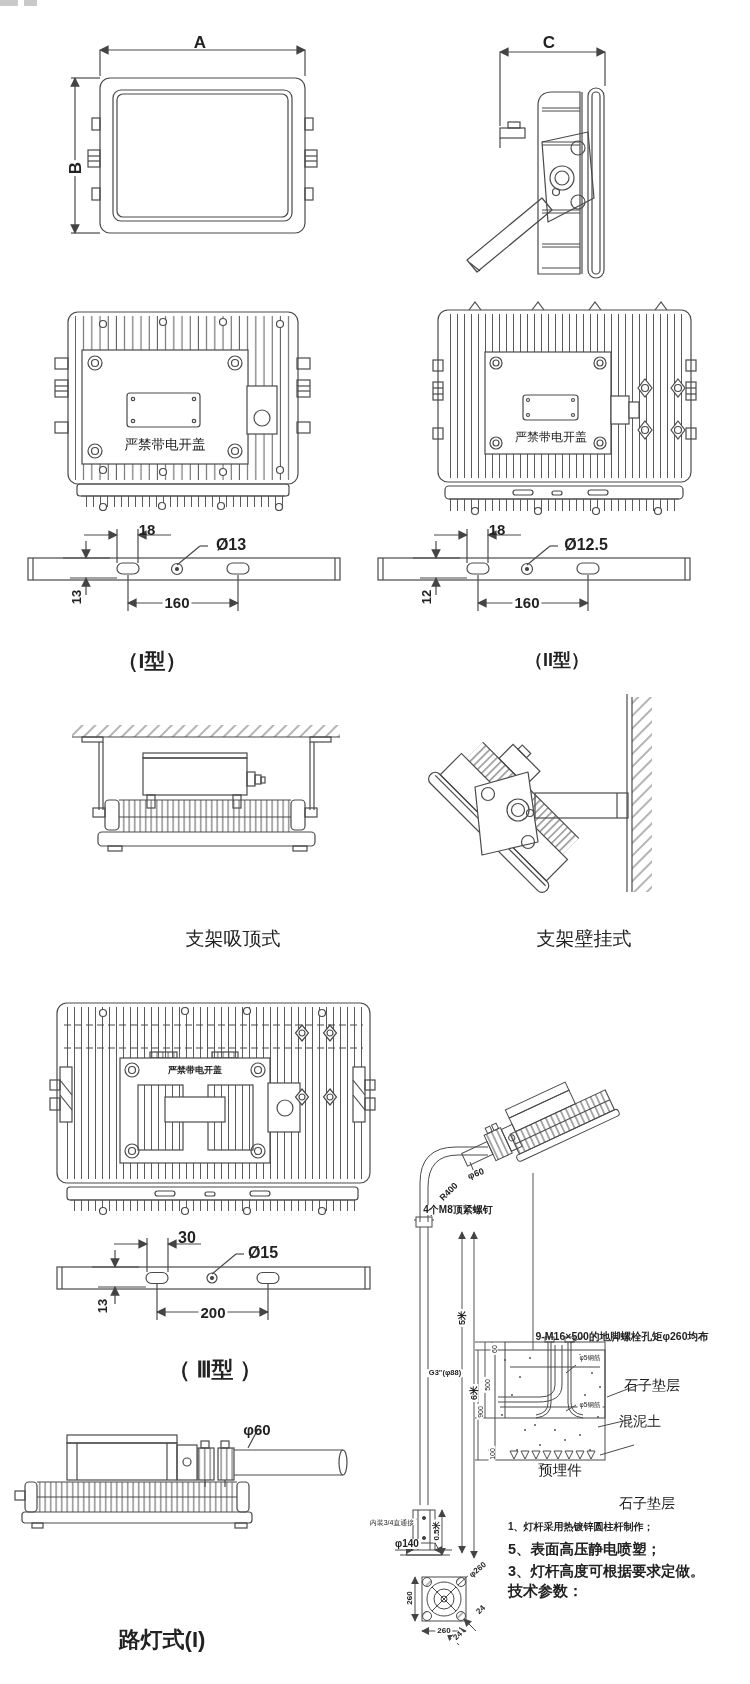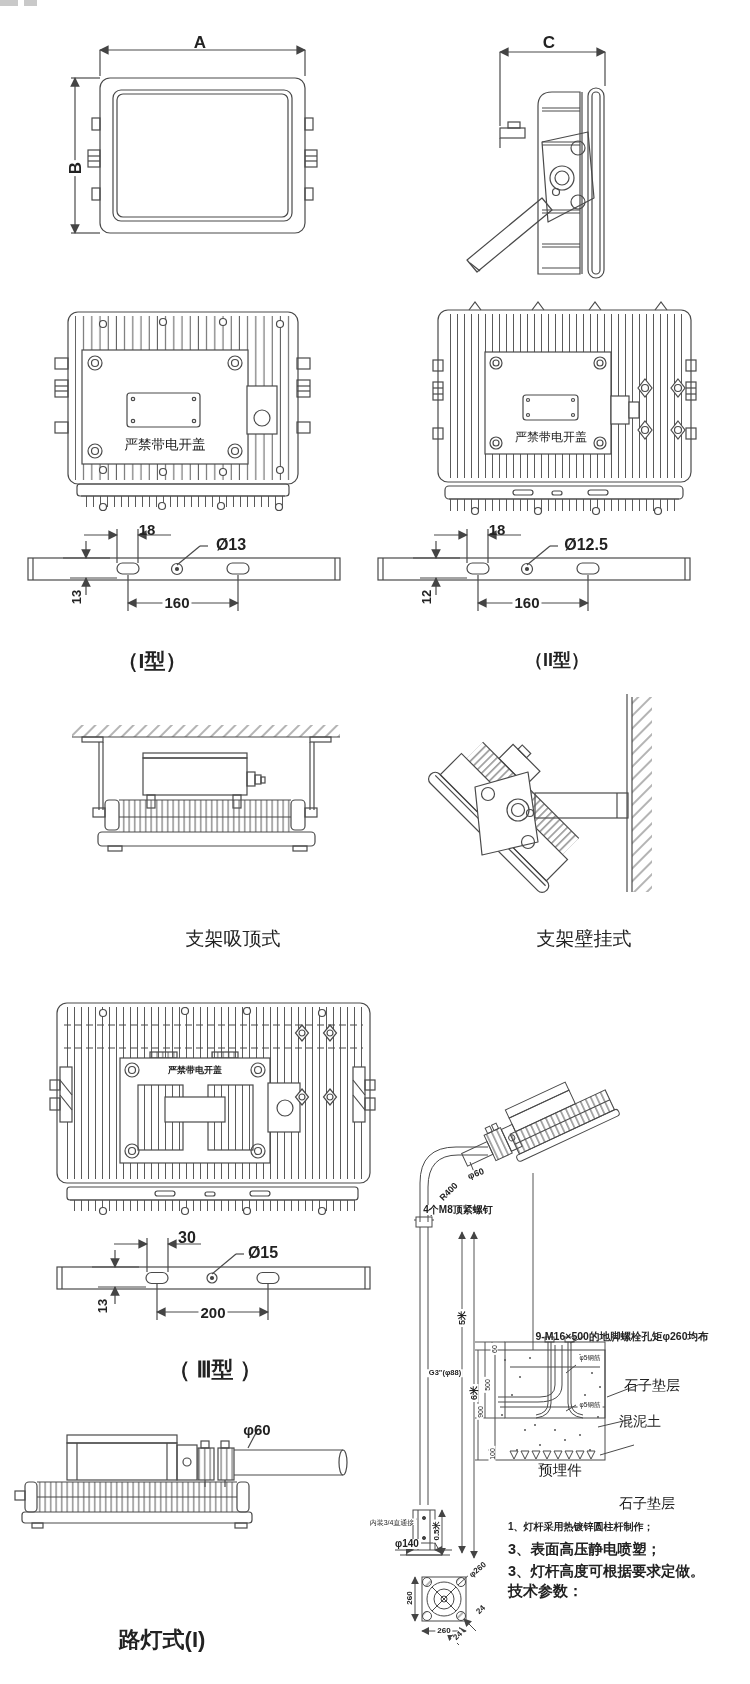--- a/index.html
+++ b/index.html
@@ -647,16 +647,16 @@
 <div class="lbl rot bg" style="left:492px;top:1454px;font-size:7px">100</div>
 
 <div class="lbl rot b bg" style="left:410px;top:1598px;font-size:8px">260</div>
 <div class="lbl b bg" style="left:444px;top:1631px;font-size:8px">260</div>
 <div class="lbl rN40 b bg" style="left:478px;top:1570px;font-size:8px">φ260</div>
 <div class="lbl rN45 b bg" style="left:481px;top:1610px;font-size:8px">24</div>
 <div class="lbl rN45 b bg" style="left:458px;top:1636px;font-size:8px">24</div>
 
 <div class="lbl leftA sb" style="left:508px;top:1590px;font-size:15px">技术参数：</div>
 <div class="lbl leftA sb" style="left:508px;top:1527px;font-size:10px">1、灯杆采用热镀锌圆柱杆制作；</div>
-<div class="lbl leftA sb" style="left:508px;top:1549px;font-size:14.5px">3、表面高压静电喷塑；</div>
+<div class="lbl leftA sb" style="left:508px;top:1549px;font-size:14.5px">5、表面高压静电喷塑；</div>
 <div class="lbl leftA sb" style="left:508px;top:1571px;font-size:14.5px">3、灯杆高度可根据要求定做。</div>
 
 </div>
 
 </body></html>

